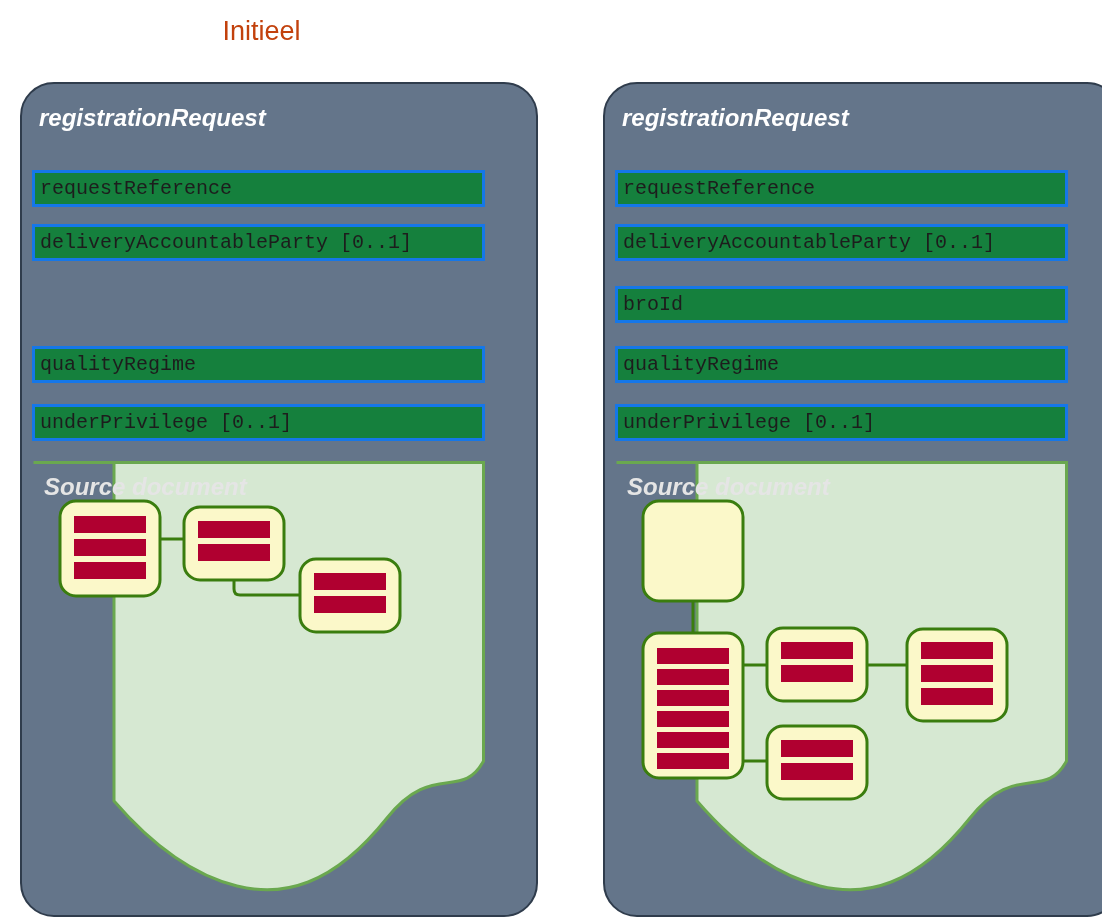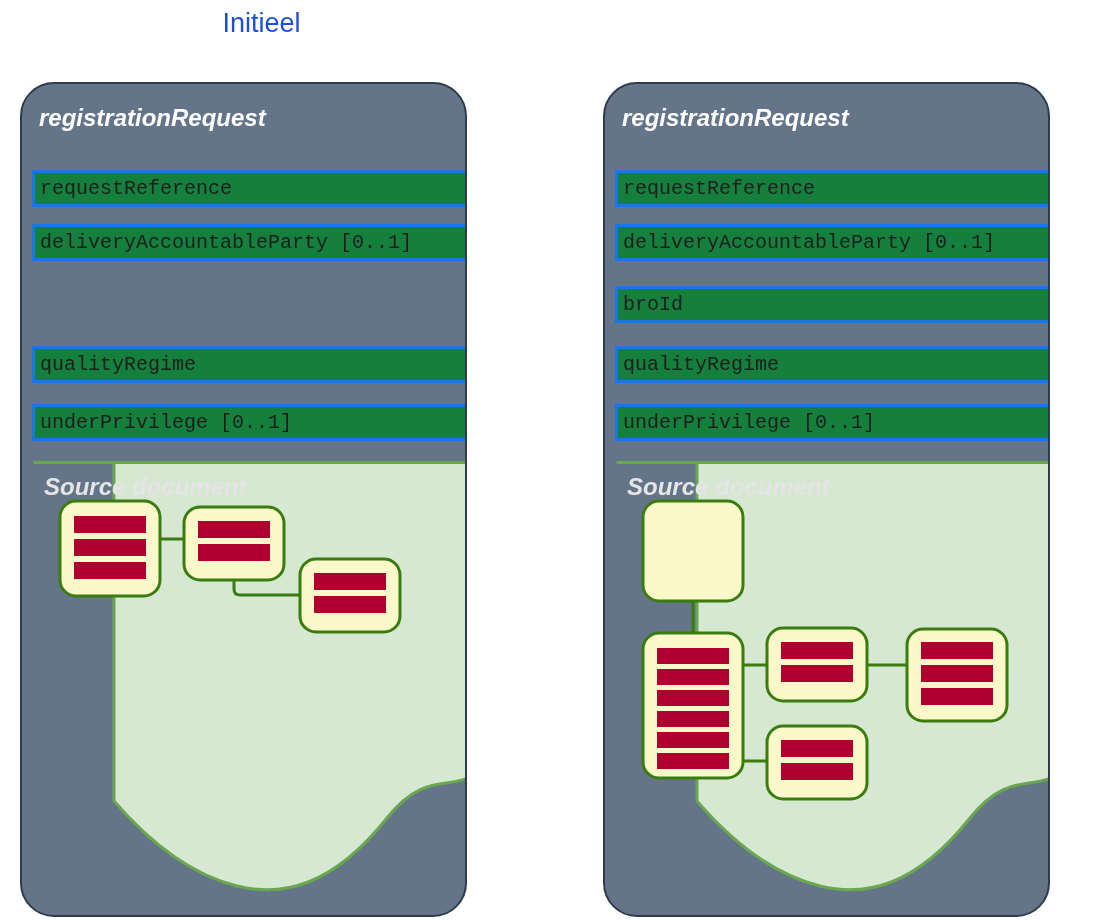--- a/index.html
+++ b/index.html
@@ -18,36 +18,36 @@
   .stage {
     position: absolute;
     inset: 0;
     width: 1102px;
     height: 922px;
   }
 
   
   .col-title {
     position: absolute;
-    top: 8px;
+    top: 16px;
     text-align: center;
     font-family: "Liberation Sans", sans-serif;
     font-size: 27px;
-    color: #1d4ed8;
+    color: #c2410c;
     letter-spacing: 0px;
     white-space: nowrap;
   }
   .col-title.left  { left: 20px;  width: 483px; }
   .col-title.right { left: 603px; width: 483px; }
 
   
   .panel {
     position: absolute;
     top: 82px;
-    width: 447px;
+    width: 518px;
     height: 835px;
     background: #64758a;
     border: 2px solid #2f3c4c;
     border-radius: 34px;
     box-sizing: border-box;
     overflow: hidden;
   }
   .panel.left  { left: 20px; }
   .panel.right { left: 603px; }
 

